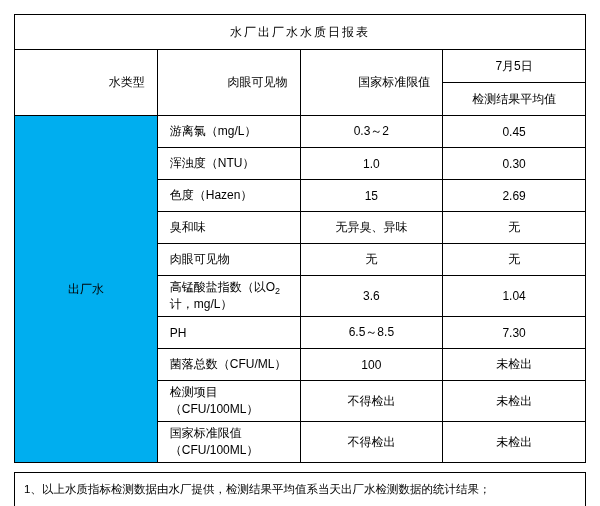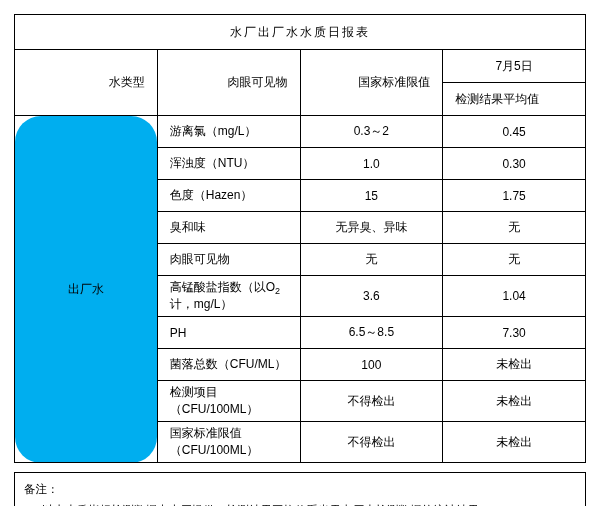--- a/index.html
+++ b/index.html
@@ -46,30 +46,29 @@
     font-size: 13px;
     height: 26px;
   }
   .hdr-date {
     text-align: center;
     font-size: 14px;
     font-weight: bold;
     height: 26px;
   }
   .hdr-sub {
-    text-align: left;
+    text-align: center;
     font-size: 12px;
     height: 26px;
   }
   .type-cell {
     background: #00aeef;
     text-align: center;
     font-size: 13px;
     width: 90px;
-    border-radius: 26px;
   }
   .item-cell {
     text-align: left;
     padding-left: 8px;
     font-size: 12px;
     height: 25px;
   }
   .val-cell {
     text-align: center;
     font-size: 12px;
@@ -127,21 +126,21 @@
         <td class="val-cell">0.45</td>
       </tr>
       <tr>
         <td class="item-cell">浑浊度（NTU）</td>
         <td class="val-cell">1.0</td>
         <td class="val-cell">0.30</td>
       </tr>
       <tr>
         <td class="item-cell">色度（Hazen）</td>
         <td class="val-cell">15</td>
-        <td class="val-cell">1.75</td>
+        <td class="val-cell">2.69</td>
       </tr>
       <tr>
         <td class="item-cell">臭和味</td>
         <td class="val-cell">无异臭、异味</td>
         <td class="val-cell">无</td>
       </tr>
       <tr>
         <td class="item-cell">肉眼可见物</td>
         <td class="val-cell">无</td>
         <td class="val-cell">无</td>
@@ -168,18 +167,17 @@
       </tr>
       <tr>
         <td class="item-cell">国家标准限值（CFU/100ML）</td>
         <td class="val-cell">不得检出</td>
         <td class="val-cell">未检出</td>
       </tr>
     </tbody>
   </table>
 
   <div class="notes">
-    <div class="notes-title">备注：</div>
     <div class="note-line">1、以上水质指标检测数据由水厂提供，检测结果平均值系当天出厂水检测数据的统计结果；</div>
 
   </div>
 
 </div>
 
 </body></html>

